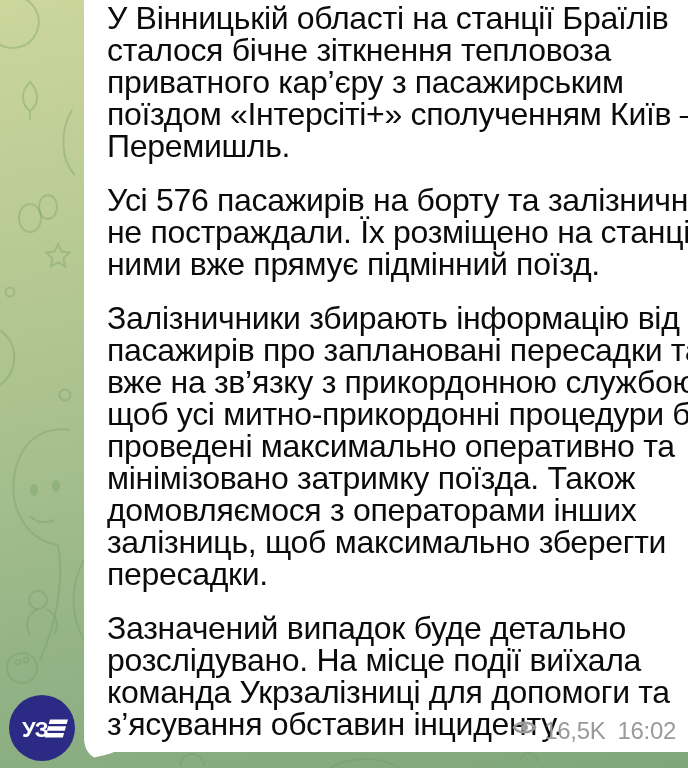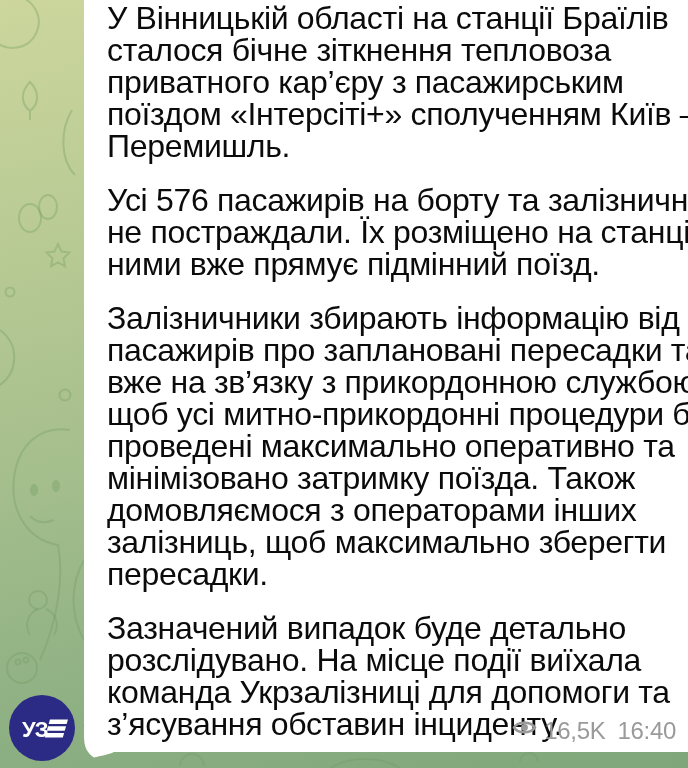--- a/index.html
+++ b/index.html
@@ -90,21 +90,21 @@
 команда Укрзалізниці для допомоги та
 з’ясування обставин інциденту.</p>
 </div>
 
 <div class="meta">
   <svg class="eye" width="25" height="17" viewBox="0 0 25 17">
     <path d="M2,8.5 C6,2.2 18.5,2.2 23,8.5 C18.5,14.8 6,14.8 2,8.5 Z" fill="none" stroke="#9a9a9a" stroke-width="2.4"></path>
     <circle cx="12.5" cy="8.5" r="3.4" fill="#9a9a9a"></circle>
   </svg>
   <span class="views">16,5K</span>
-  <span class="time">16:40</span>
+  <span class="time">16:02</span>
 </div>
 
 <div class="avatar">
   <svg width="66" height="66" viewBox="0 0 66 66">
     <text x="13" y="42" font-family="Liberation Sans, DejaVu Sans, sans-serif" font-size="22" font-weight="bold" fill="#ffffff" letter-spacing="-1">УЗ</text>
     <g fill="#ffffff" transform="translate(40,0) skewX(-16)">
       <rect x="8" y="24.5" width="18" height="4.6"></rect>
       <rect x="8" y="31.2" width="18" height="4.6"></rect>
       <rect x="8" y="37.9" width="18" height="4.6"></rect>
     </g>

